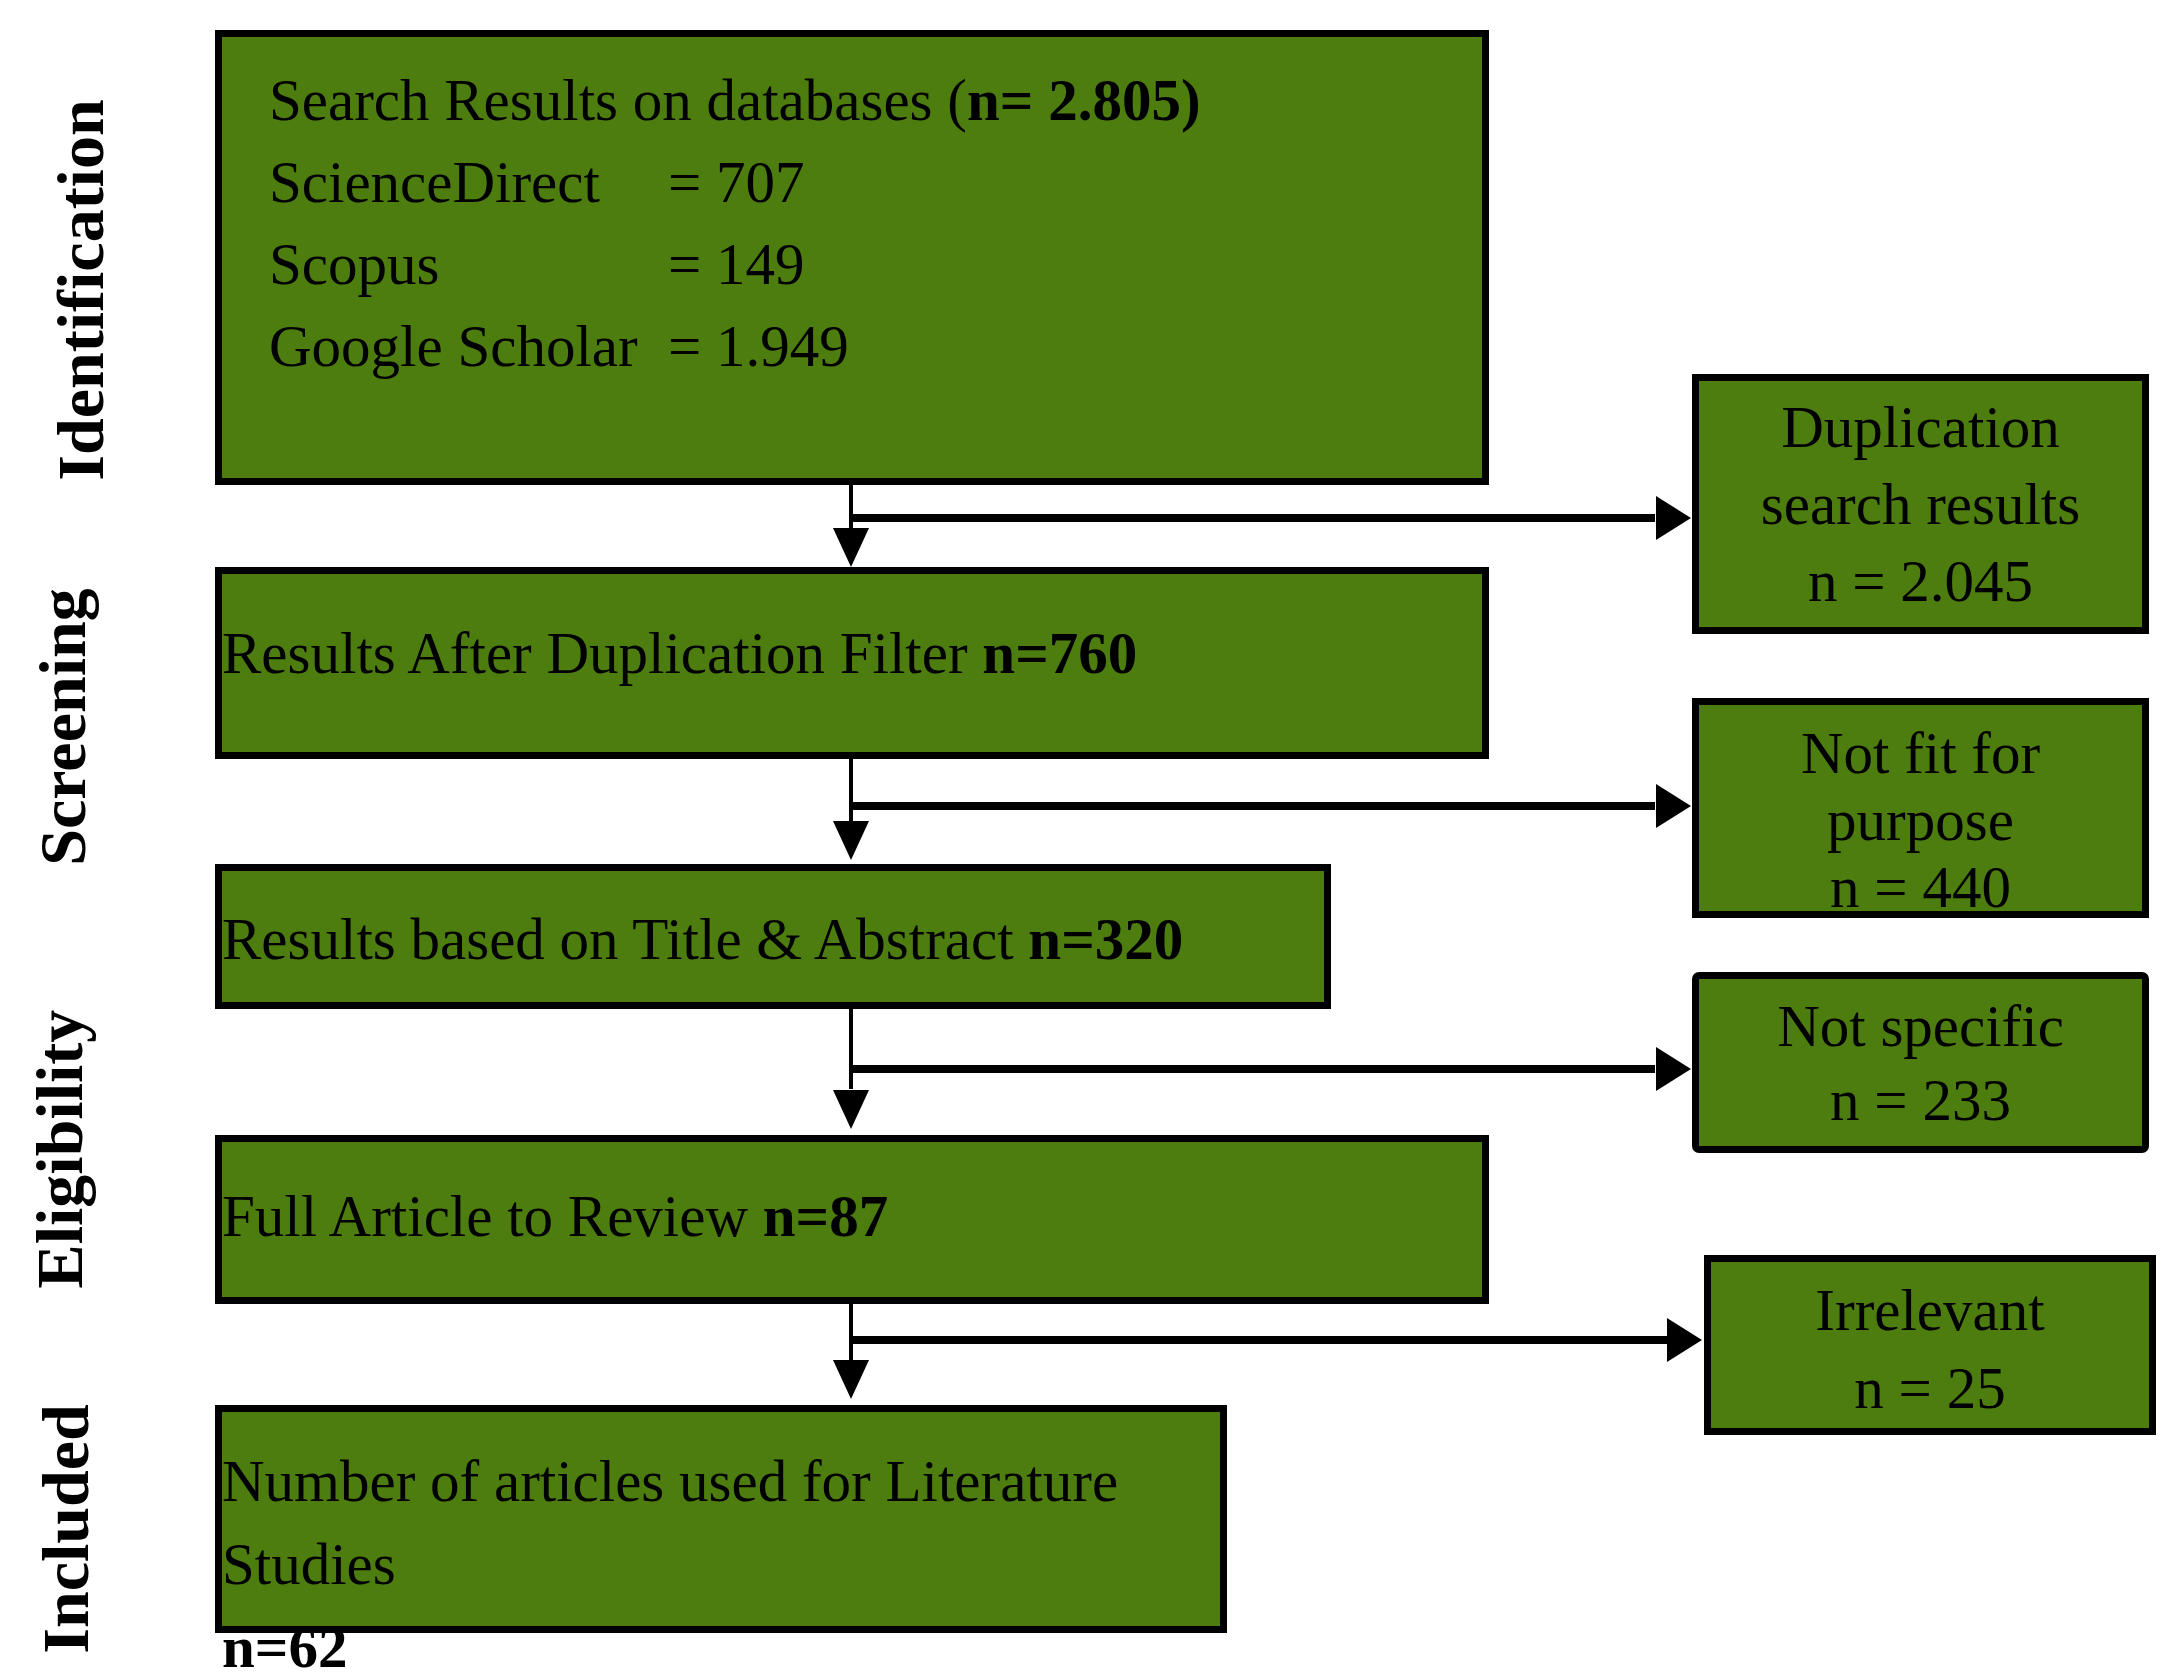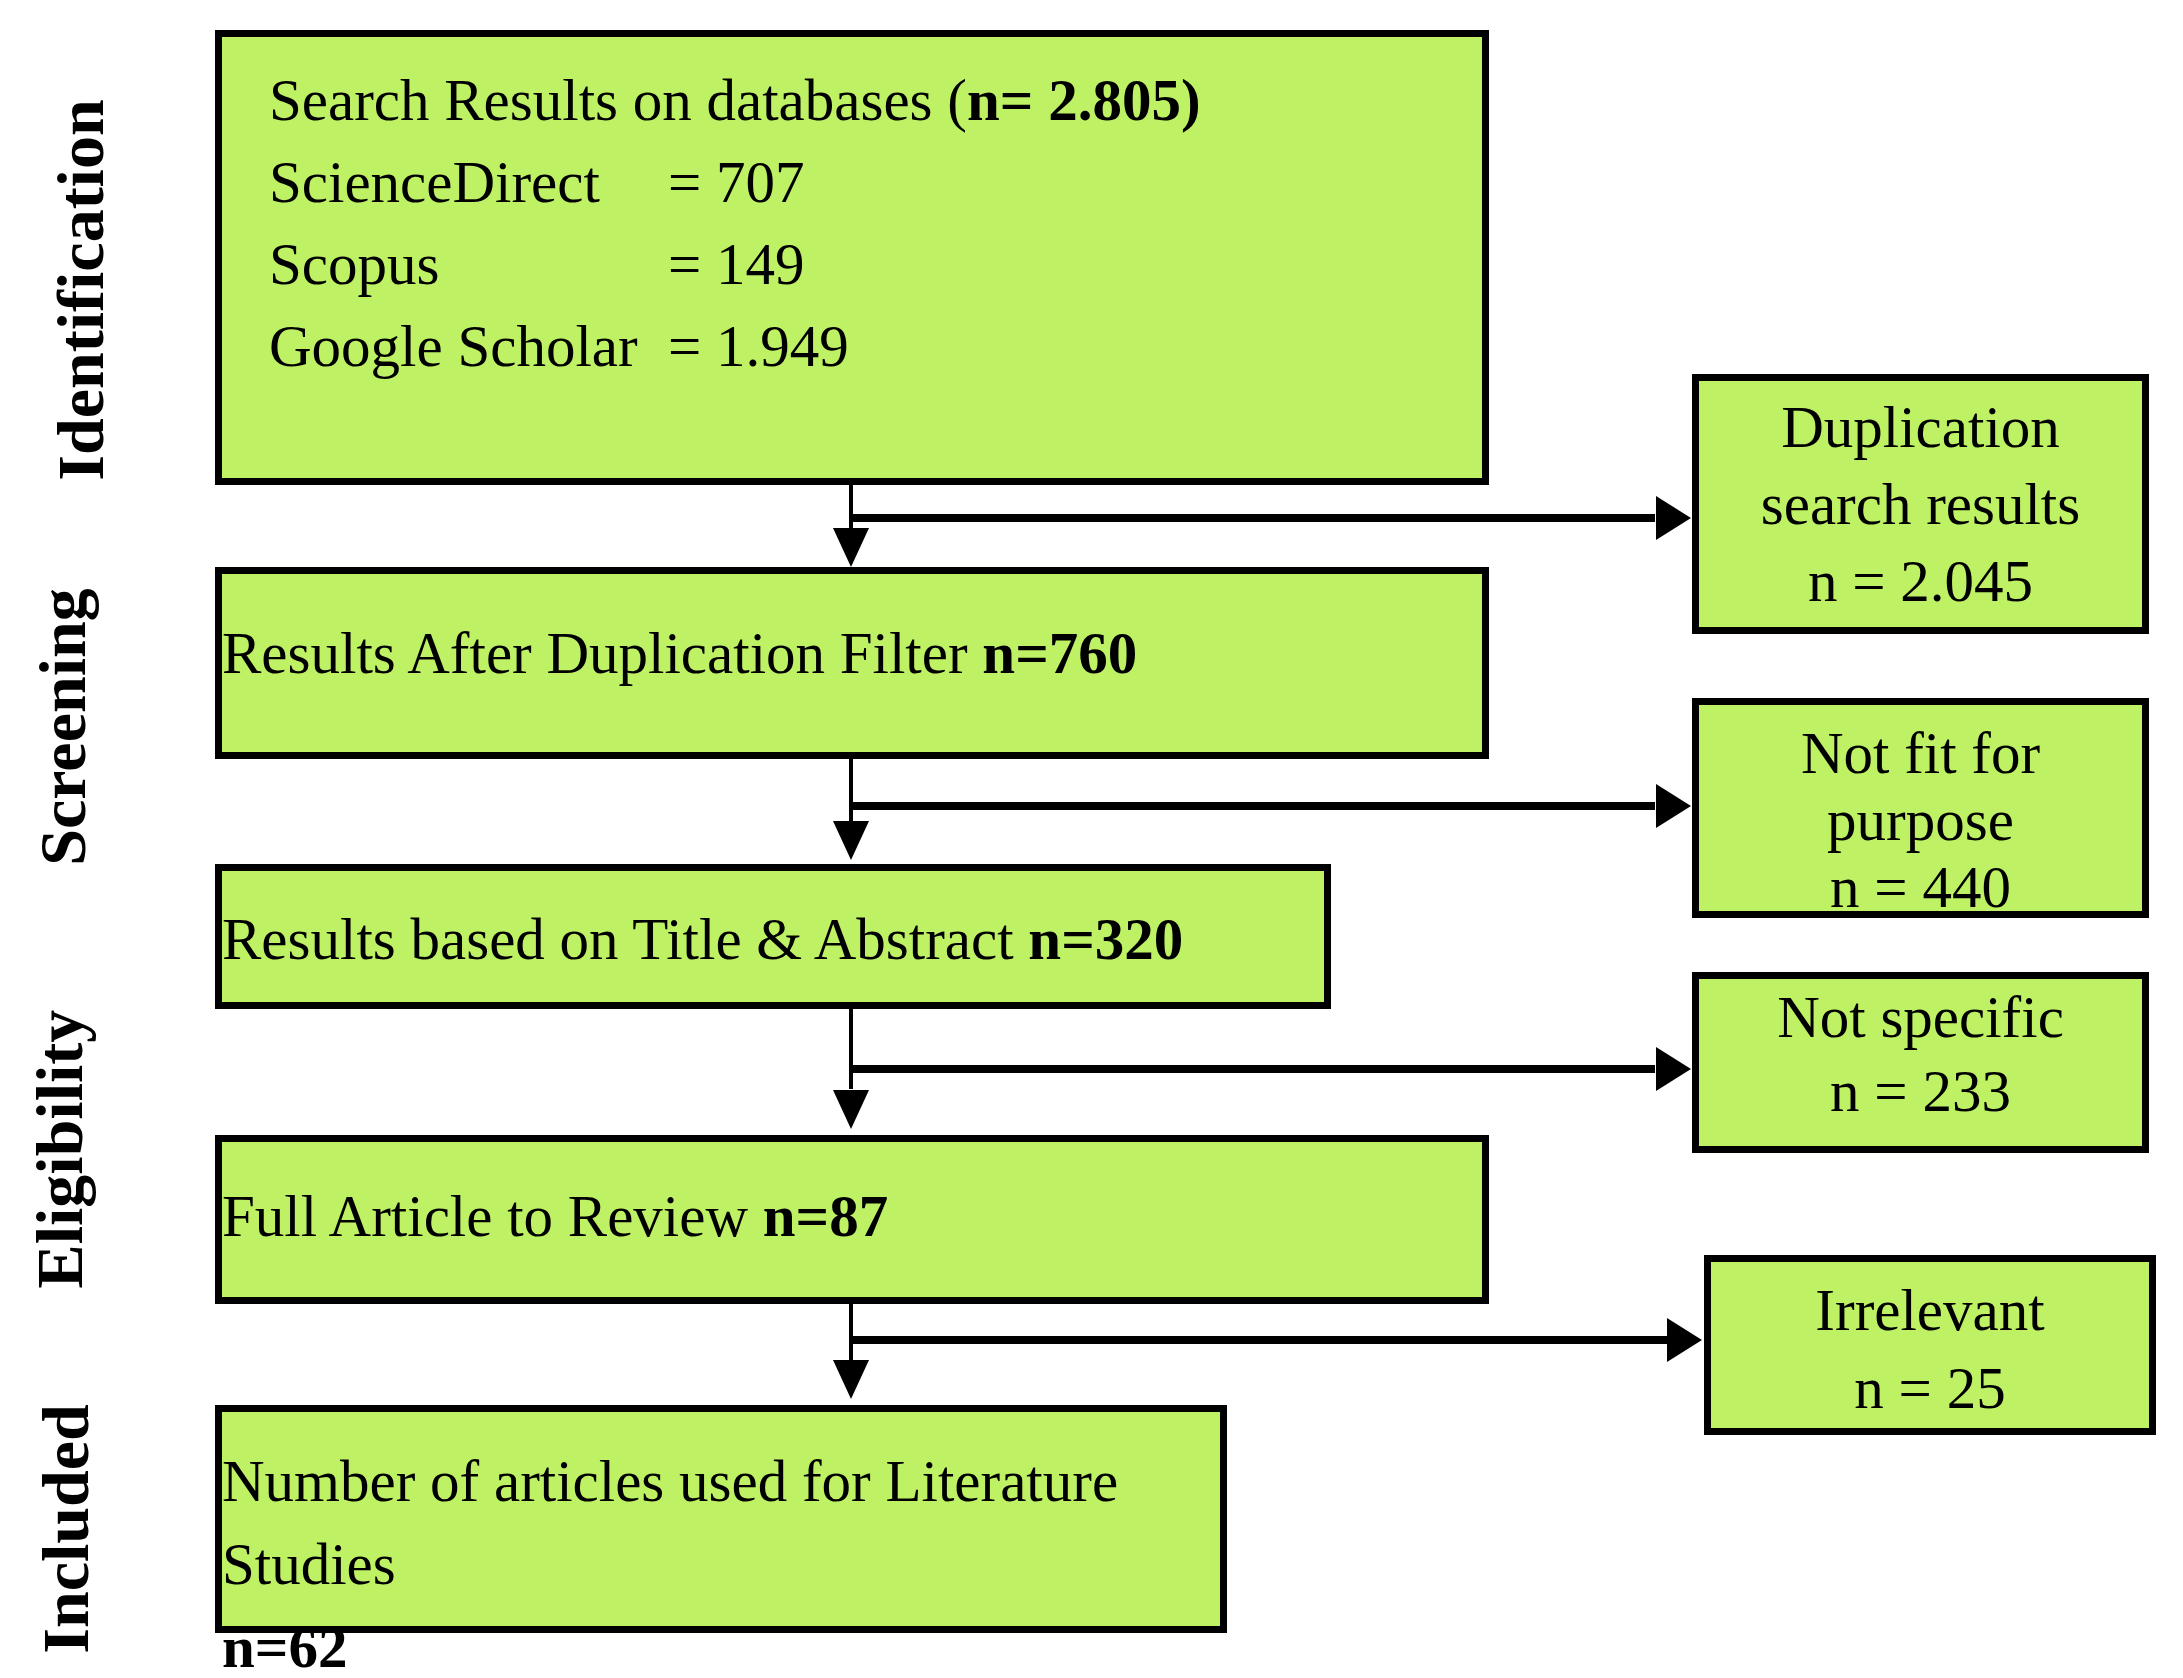--- a/index.html
+++ b/index.html
@@ -7,21 +7,21 @@
     position:relative;
     width:2183px;height:1678px;
     background:#ffffff;
     color:#000;
     font-family:"Liberation Serif", serif;
     overflow:hidden;
   }
   .box{
     position:absolute;
     border:7.8px solid #000;
-    background:#bef264;
+    background:#4d7c0f;
     box-sizing:border-box;
   }
   .main-text{font-size:59px;line-height:82px;}
   .center{}
   .bold{font-weight:bold;}
   .stage-label{
     position:absolute;
     width:547px;height:66px;
     line-height:66px;
     text-align:center;
@@ -87,21 +87,21 @@
     <div>search results</div>
     <div>n = 2.045</div>
   </div>
 
   <div class="box excl-text" style="left:1692px;top:698px;width:457px;height:220px;padding-top:15px;line-height:67px;">
     <div>Not fit for</div>
     <div>purpose</div>
     <div>n = 440</div>
   </div>
 
-  <div class="box excl-text" style="left:1692px;top:972px;width:457px;height:181px;padding-top:1px;line-height:74px;">
+  <div class="box excl-text" style="left:1692px;top:972px;width:457px;height:181px;padding-top:10px;line-height:74px;border-radius:7px;">
     <div>Not specific</div>
     <div>n = 233</div>
   </div>
 
   <div class="box excl-text" style="left:1704px;top:1255px;width:452px;height:180px;padding-top:9.4px;line-height:78px;">
     <div>Irrelevant</div>
     <div>n = 25</div>
   </div>
 
   <div class="shaft" style="left:849px;top:485px;height:44px;"></div>

